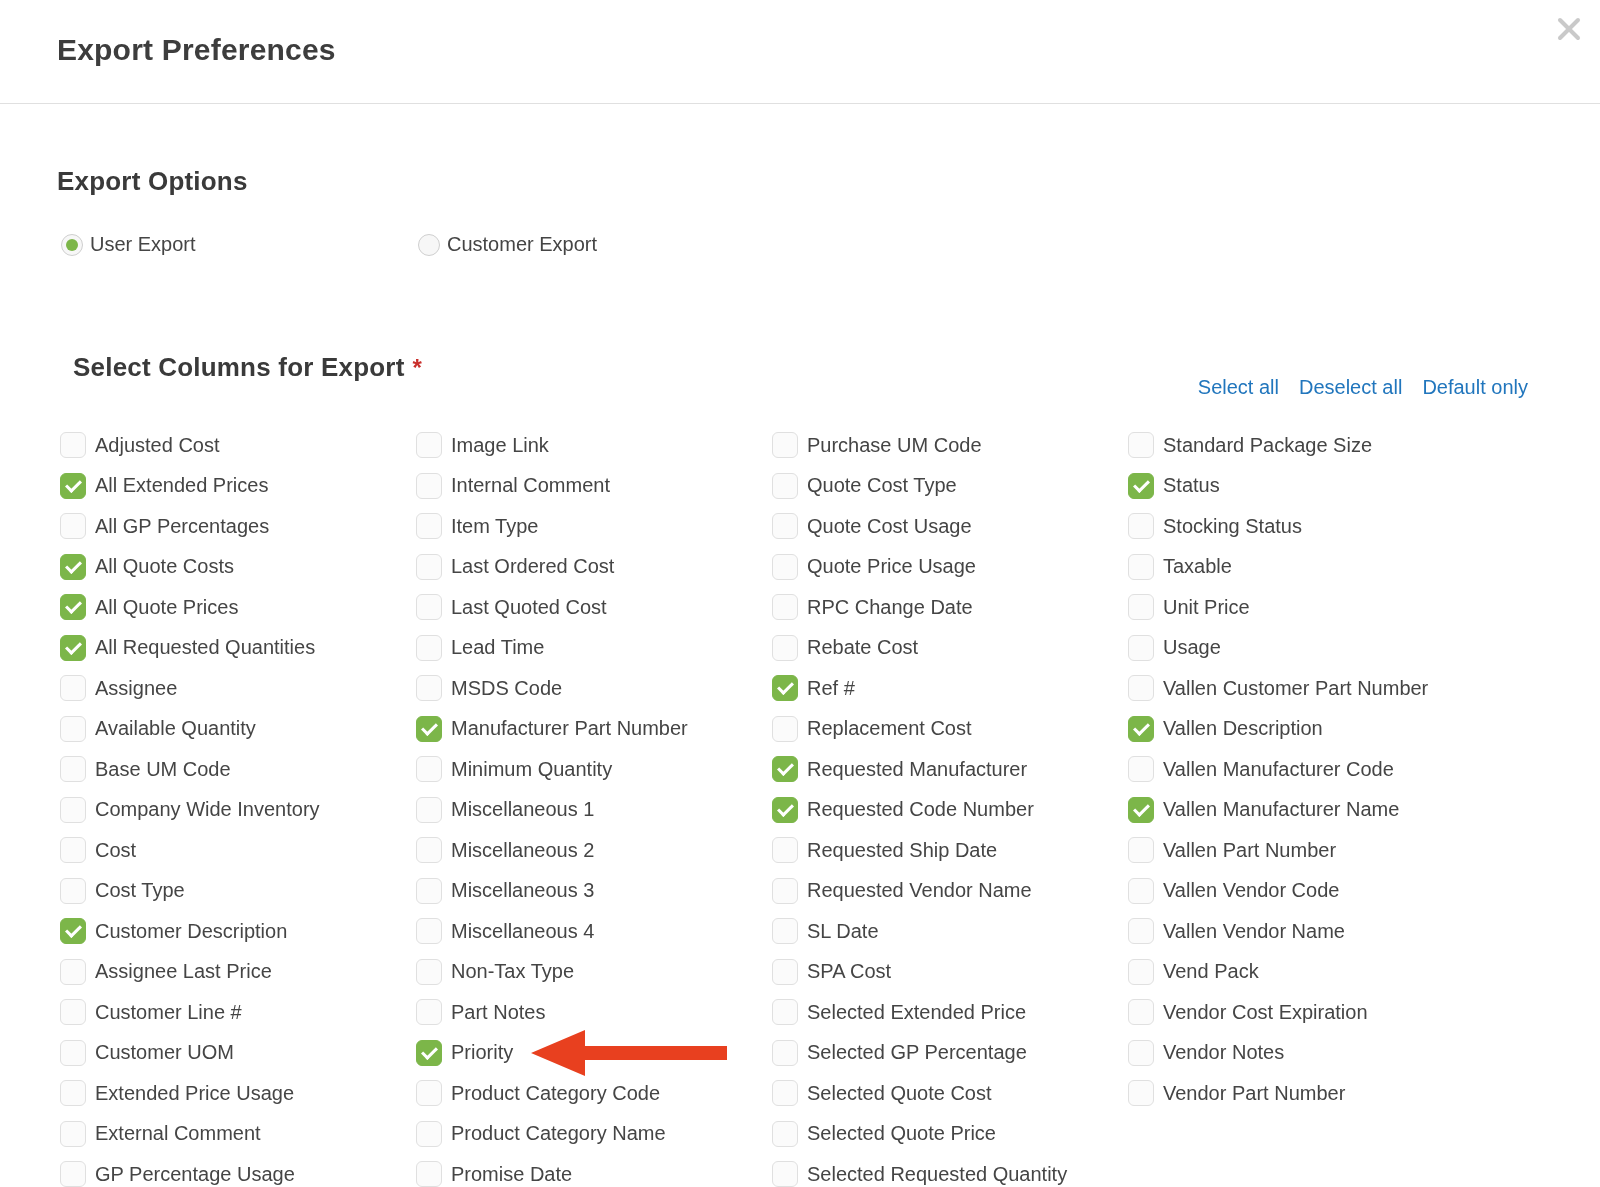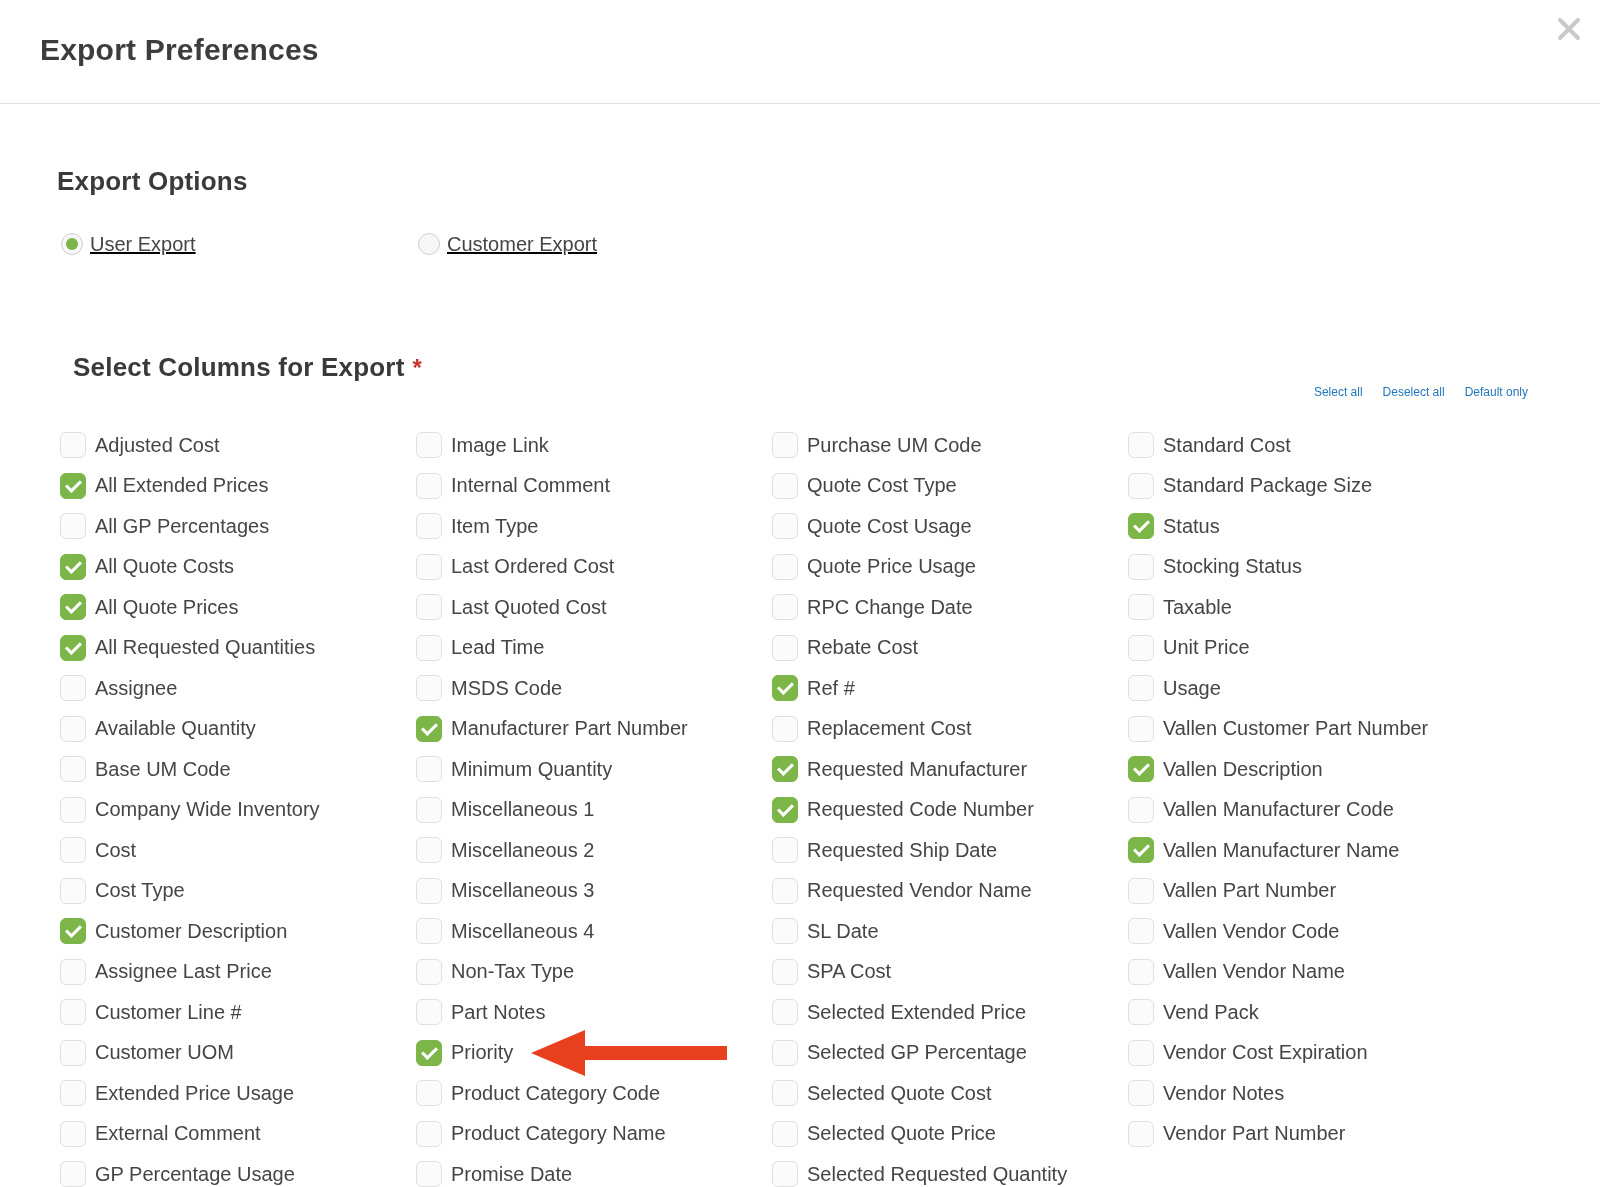--- a/index.html
+++ b/index.html
@@ -4,50 +4,50 @@
 <style>
   html,body{margin:0;padding:0;background:#fff;}
   body{
     width:1600px;height:1187px;overflow:hidden;position:relative;
     font-family:"Liberation Sans","DejaVu Sans",sans-serif;
     -webkit-font-smoothing:antialiased;
   }
   
   .dlg-header{position:relative;height:103px;border-bottom:1px solid #e0e0e0;}
   .dlg-title{
-    position:absolute;left:40px;top:33px;margin:0;
+    position:absolute;left:57px;top:33px;margin:0;
     font-size:30px;font-weight:bold;color:#3d3d3d;letter-spacing:.2px;
   }
   .close-btn{position:absolute;top:14px;right:16px;width:30px;height:30px;cursor:pointer;}
   
   .section-heading{
     margin:16px;font-size:26px;font-weight:bold;color:#3a3a3a;letter-spacing:.2px;
   }
   .export-options-heading{margin:62px 0 0 57px;}
   .radio-row{display:flex;align-items:center;margin:36px 0 0 61px;}
-  .radio-item{display:flex;align-items:flex-start;cursor:pointer;text-decoration:underline;}
+  .radio-item{display:flex;align-items:flex-end;cursor:pointer;}
   .radio-item:first-child{width:357px;}
   .radio{
     width:20px;height:20px;border-radius:50%;
     border:1px solid #cfcfcf;background:#f7f7f7;flex:none;position:relative;
   }
   .radio.selected::after{
     content:'';position:absolute;left:4px;top:4px;width:12px;height:12px;
     border-radius:50%;background:#7cb649;
   }
   .radio-label{margin-left:7px;font-size:20px;color:#454545;}
   
   .columns-heading-row{
     display:flex;align-items:flex-end;justify-content:space-between;
     margin:80px 72px 0 57px;
   }
   .required-asterisk{color:#c9302c;font-weight:bold;margin-left:8px;font-size:24px;}
   .heading-links{display:flex;gap:20px;}
   .heading-links a{
-    font-size:12px;color:#2176bd;text-decoration:none;cursor:pointer;white-space:nowrap;
+    font-size:20px;color:#2176bd;text-decoration:none;cursor:pointer;white-space:nowrap;
   }
   
   .columns-grid{
     display:grid;grid-auto-flow:column;
     grid-template-rows:repeat(19,40.5px);
     grid-template-columns:356px 356px 356px 356px;
     margin:26px 0 0 60px;
   }
   .cell{display:flex;align-items:center;overflow:visible;}
   .checkbox{
@@ -326,24 +326,20 @@
     <div class="cell">
       <span class="checkbox"></span>
       <span class="option-label">Selected Quote Price</span>
     </div>
     <div class="cell">
       <span class="checkbox"></span>
       <span class="option-label">Selected Requested Quantity</span>
     </div>
     <div class="cell">
       <span class="checkbox"></span>
-      <span class="option-label">Standard Cost</span>
-    </div>
-    <div class="cell">
-      <span class="checkbox"></span>
       <span class="option-label">Standard Package Size</span>
     </div>
     <div class="cell">
       <span class="checkbox checked"></span>
       <span class="option-label">Status</span>
     </div>
     <div class="cell">
       <span class="checkbox"></span>
       <span class="option-label">Stocking Status</span>
     </div>

